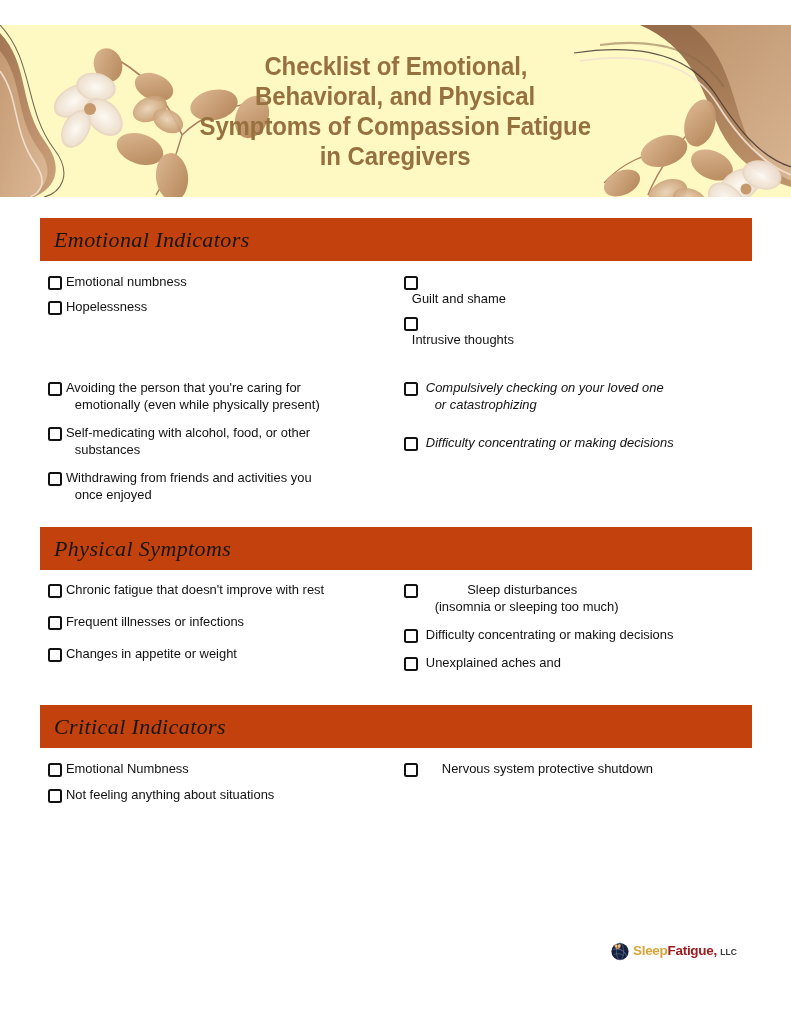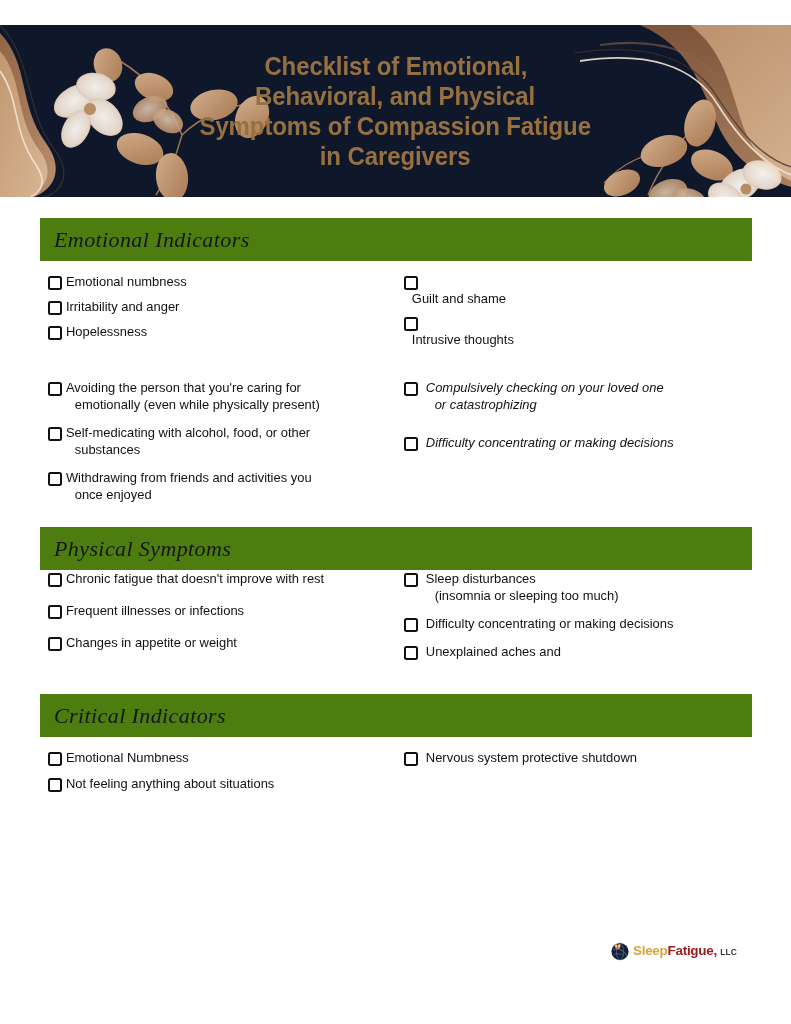--- a/index.html
+++ b/index.html
@@ -16,21 +16,21 @@
     -webkit-font-smoothing: antialiased;
   }
 
   
   #banner {
     position: absolute;
     left: 0;
     top: 25px;
     width: 791px;
     height: 172px;
-    background: #0f172a;
+    background: #fef9c3;
     overflow: hidden;
   }
   #banner .deco {
     position: absolute;
     inset: 0;
     width: 100%;
     height: 100%;
   }
   #banner-title {
     position: absolute;
@@ -62,21 +62,21 @@
     position: absolute;
     left: 0;
     top: 197px;
     width: 791px;
   }
   .section {
     position: relative;
   }
   .section-band {
     margin: 0 39px 0 40px;
-    background: #4d7c0f;
+    background: #c2410c;
     height: 43px;
     display: flex;
     align-items: center;
     padding-left: 14px;
     box-sizing: border-box;
   }
   .section-band .section-title {
     font-family: "Liberation Serif", "DejaVu Serif", serif;
     font-style: italic;
     font-size: 22px;
@@ -127,27 +127,27 @@
 
   
   .sec-emotional .cols       { padding-top: 12px; }
   .sec-emotional .item       { margin-bottom: 8px; }
   .sec-emotional .col.right .item { margin-bottom: 7px; flex-direction: column; }
 
   .sec-behavioral .cols      { padding-top: 11px; }
   .sec-behavioral .item      { margin-bottom: 11px; }
   .sec-behavioral .col.right .item { margin-bottom: 21px; font-style: italic; }
 
-  .sec-physical .cols        { }
+  .sec-physical .cols        { padding-top: 11px; }
   .sec-physical .item        { margin-bottom: 15px; }
-  .sec-physical .col.right .item { margin-bottom: 11px; }
+  .sec-physical .col.right .item { margin-bottom: 11px; text-align: center; }
 
   .sec-critical .cols        { padding-top: 12px; }
   .sec-critical .item        { margin-bottom: 9px; }
-  .sec-critical .col.right .item { margin-bottom: 14px; }
+  .sec-critical .col.right .item { margin-bottom: 14px; gap: 16px; }
 
   .sec-emotional   { margin-top: 21px; }
   .sec-behavioral  { margin-top: 13px; }
   .sec-physical    { margin-top: 13px; }
   .sec-critical    { margin-top: 23px; }
 
   
   #footer-logo {
     position: absolute;
     left: 608px;
@@ -276,24 +276,20 @@
       <span class="section-title">Emotional Indicators</span>
     </div>
     <div class="cols">
       <div class="col left">
         <div class="item">
           <span class="box"></span>
           <span class="txt">Emotional numbness</span>
         </div>
         <div class="item">
           <span class="box"></span>
-          <span class="txt">Irritability and anger</span>
-        </div>
-        <div class="item">
-          <span class="box"></span>
           <span class="txt">Hopelessness</span>
         </div>
       </div>
       <div class="col right">
         <div class="item">
           <span class="box"></span>
           <span class="txt">Guilt and shame</span>
         </div>
         <div class="item">
           <span class="box"></span>

